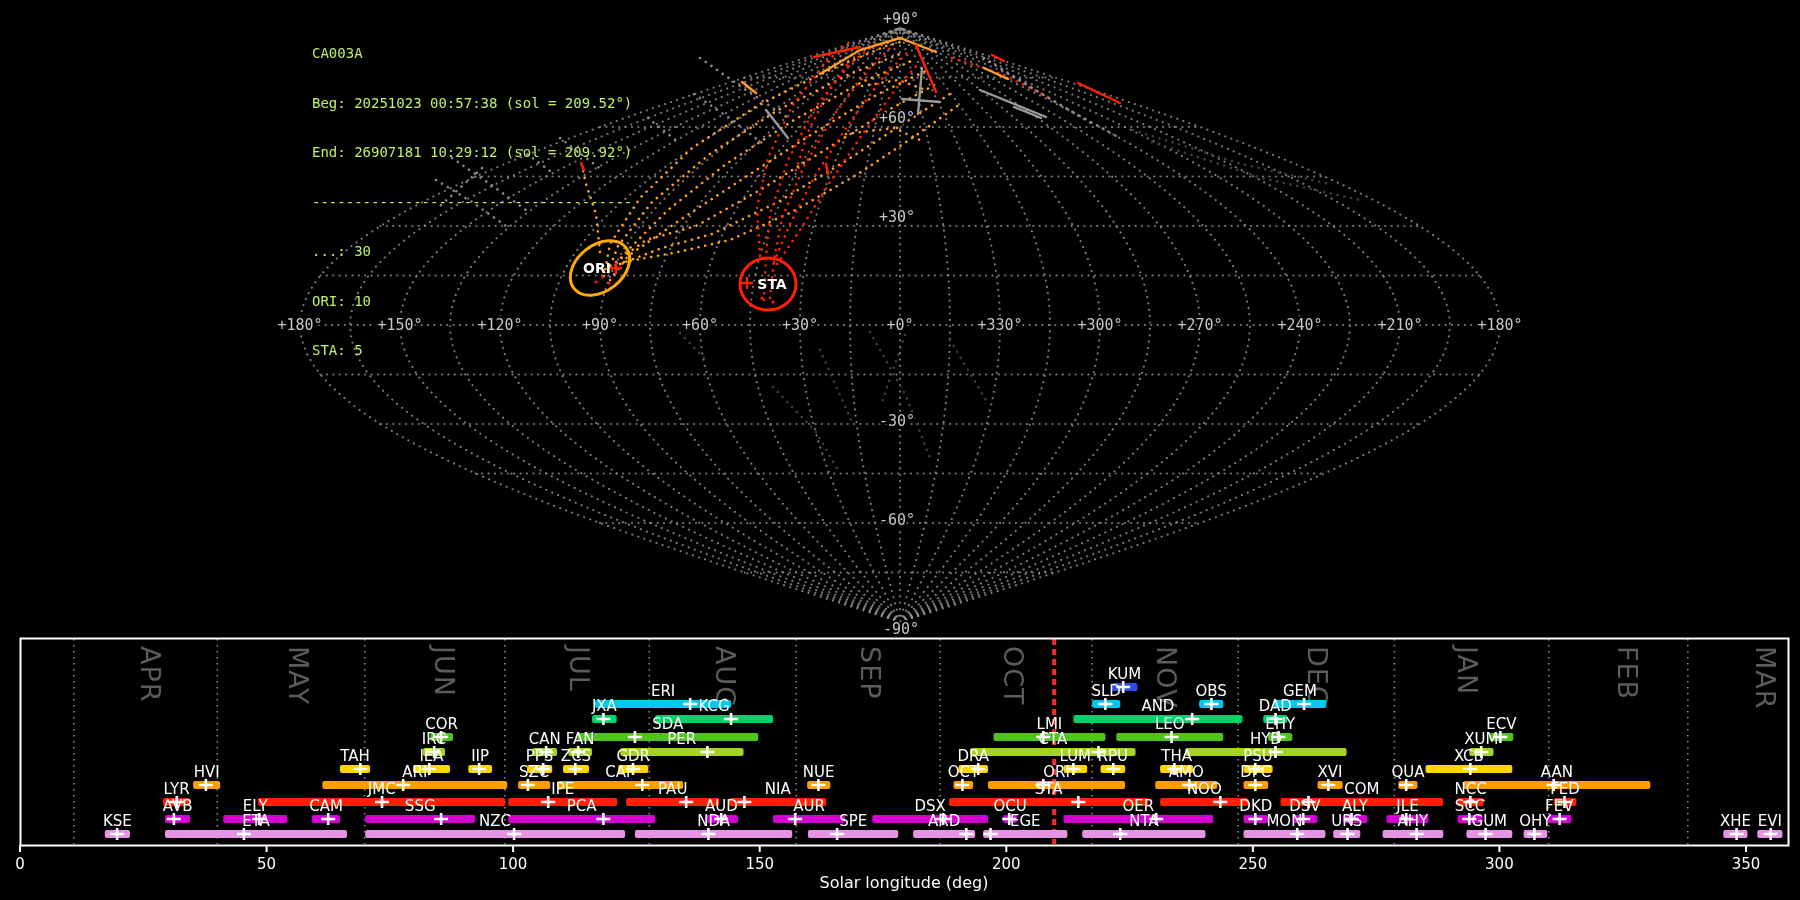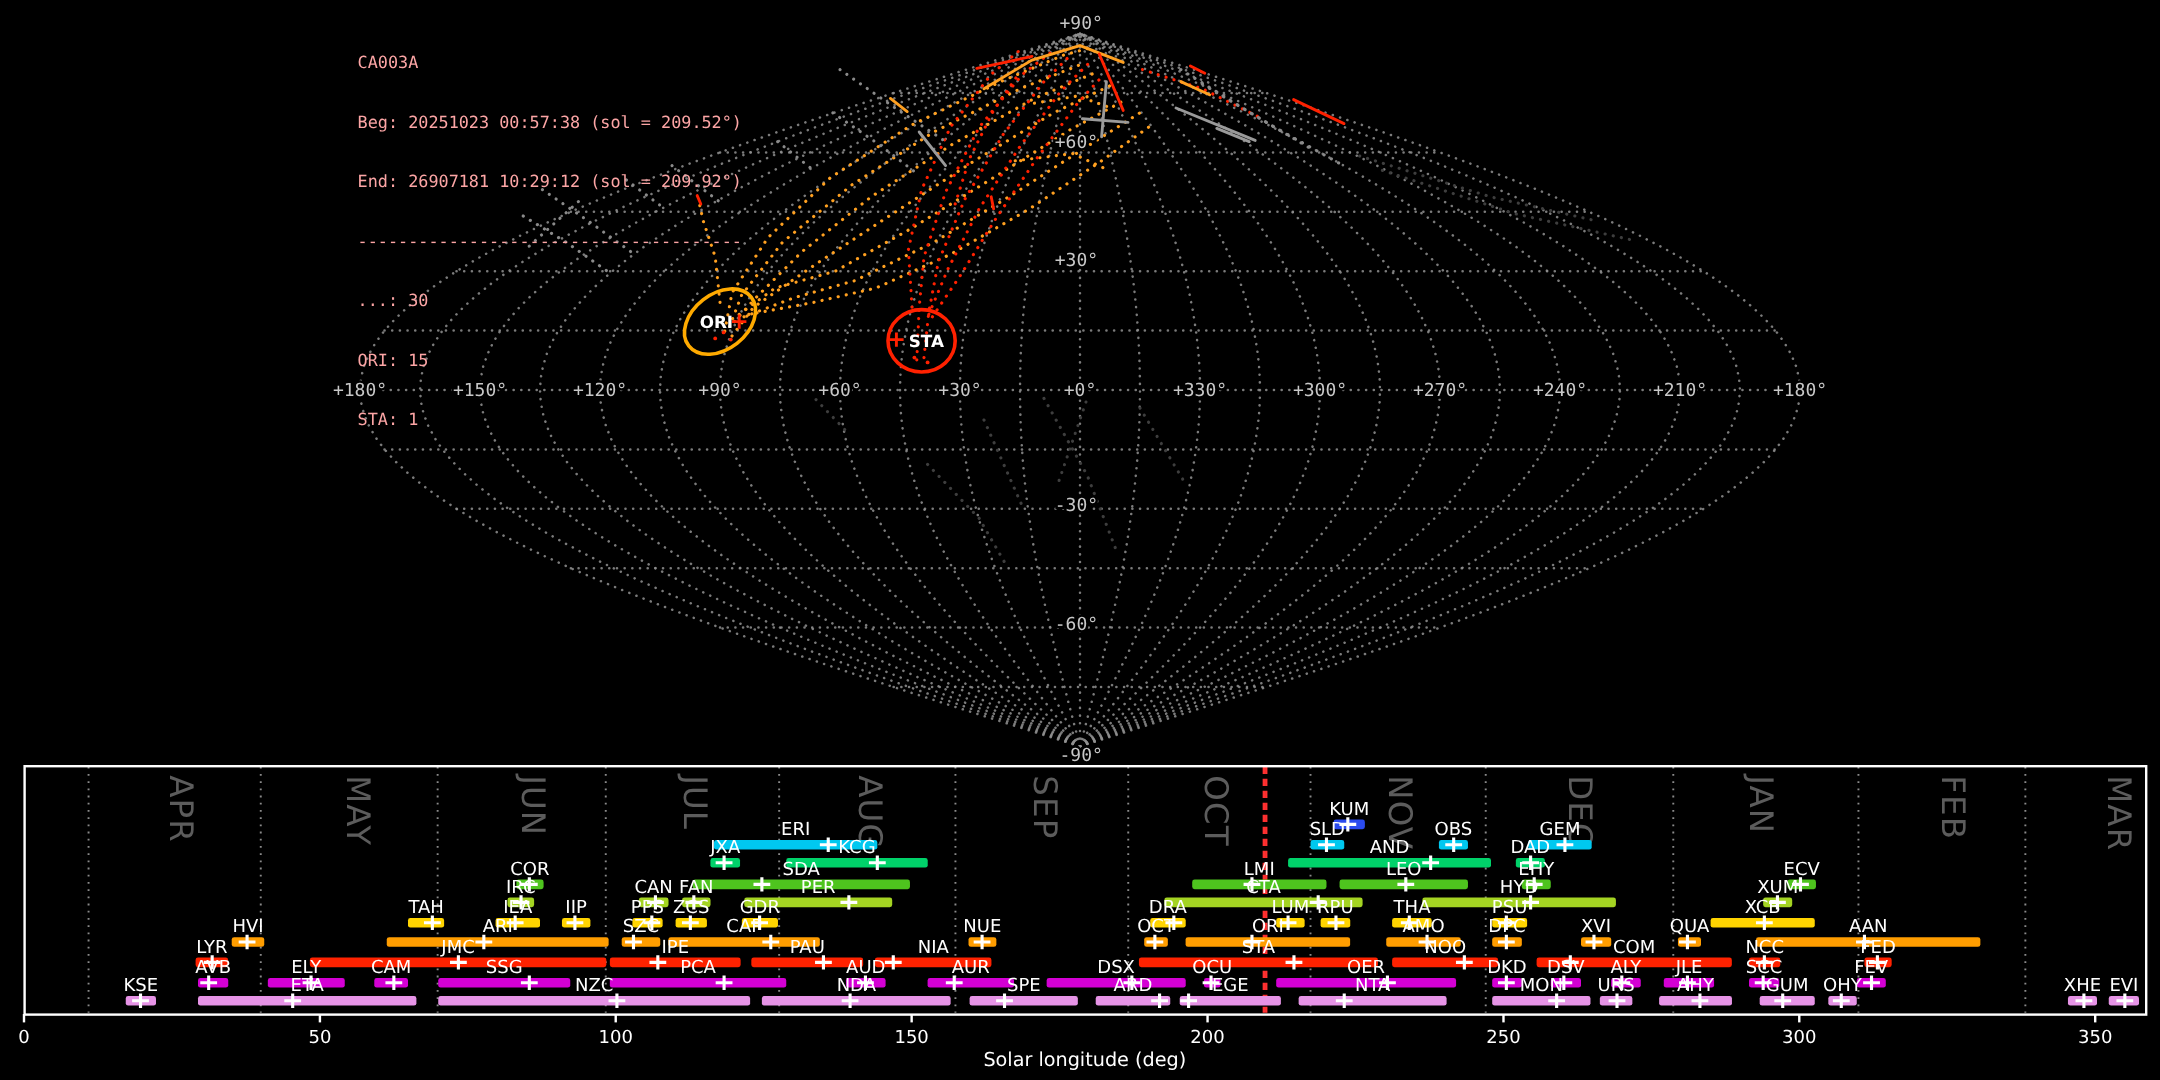--- a/index.html
+++ b/index.html
@@ -1,16 +1,16 @@
 <!DOCTYPE html>
 <html><head>
 <meta charset="utf-8">
 <style>
   html,body{margin:0;padding:0;background:#000;width:1800px;height:900px;overflow:hidden;position:relative;}
-  .header{position:absolute;left:298px;top:12px;color:#fca5a5;
+  .header{position:absolute;left:312px;top:12px;color:#bef264;
           font-family:"DejaVu Sans Mono","Liberation Mono",monospace;
           font-size:14px;line-height:16.5px;white-space:pre;z-index:5;}
   svg{position:absolute;left:0;top:0;}
   svg text{font-family:"DejaVu Sans","Liberation Sans",sans-serif;}
   .grid{fill:none;stroke:#909090;stroke-width:2.1;stroke-dasharray:.1 6.3;stroke-linecap:round;opacity:.85;}
   .trail-dot{fill:none;stroke-width:2.6;stroke-dasharray:.1 6.8;stroke-linecap:round;}
   .trail-solid{fill:none;stroke-width:2.4;stroke-linecap:round;}
   .mlab{font-family:"DejaVu Sans Mono","Liberation Mono",monospace;font-size:15px;fill:#c8c8c8;
         paint-order:stroke;stroke:#000;stroke-width:4px;}
   .radlab{font-size:14px;fill:#fff;font-weight:bold;}
@@ -24,22 +24,22 @@
 </style>
 </head>
 <body>
 
 <div class="header">
   <div>CA003A</div>
   <div>Beg: 20251023 00:57:38 (sol = 209.52°)</div>
   <div>End: 26907181 10:29:12 (sol = 209.92°)</div>
   <div>--------------------------------------</div>
   <div>...: 30</div>
-  <div>ORI: 15</div>
-  <div>STA: 1</div>
+  <div>ORI: 10</div>
+  <div>STA: 5</div>
 </div>
 
 <svg id="scene" width="1800" height="900" viewBox="0 0 1800 900">
   <g id="skymap">
       <g>
         <line x1="744.7" y1="572.5" x2="1055.3" y2="572.5" class="grid"></line>
         <line x1="600.0" y1="523" x2="1200.0" y2="523" class="grid"></line>
         <line x1="475.7" y1="473.5" x2="1324.3" y2="473.5" class="grid"></line>
         <line x1="380.4" y1="424" x2="1419.6" y2="424" class="grid"></line>
         <line x1="320.4" y1="374.5" x2="1479.6" y2="374.5" class="grid"></line>

